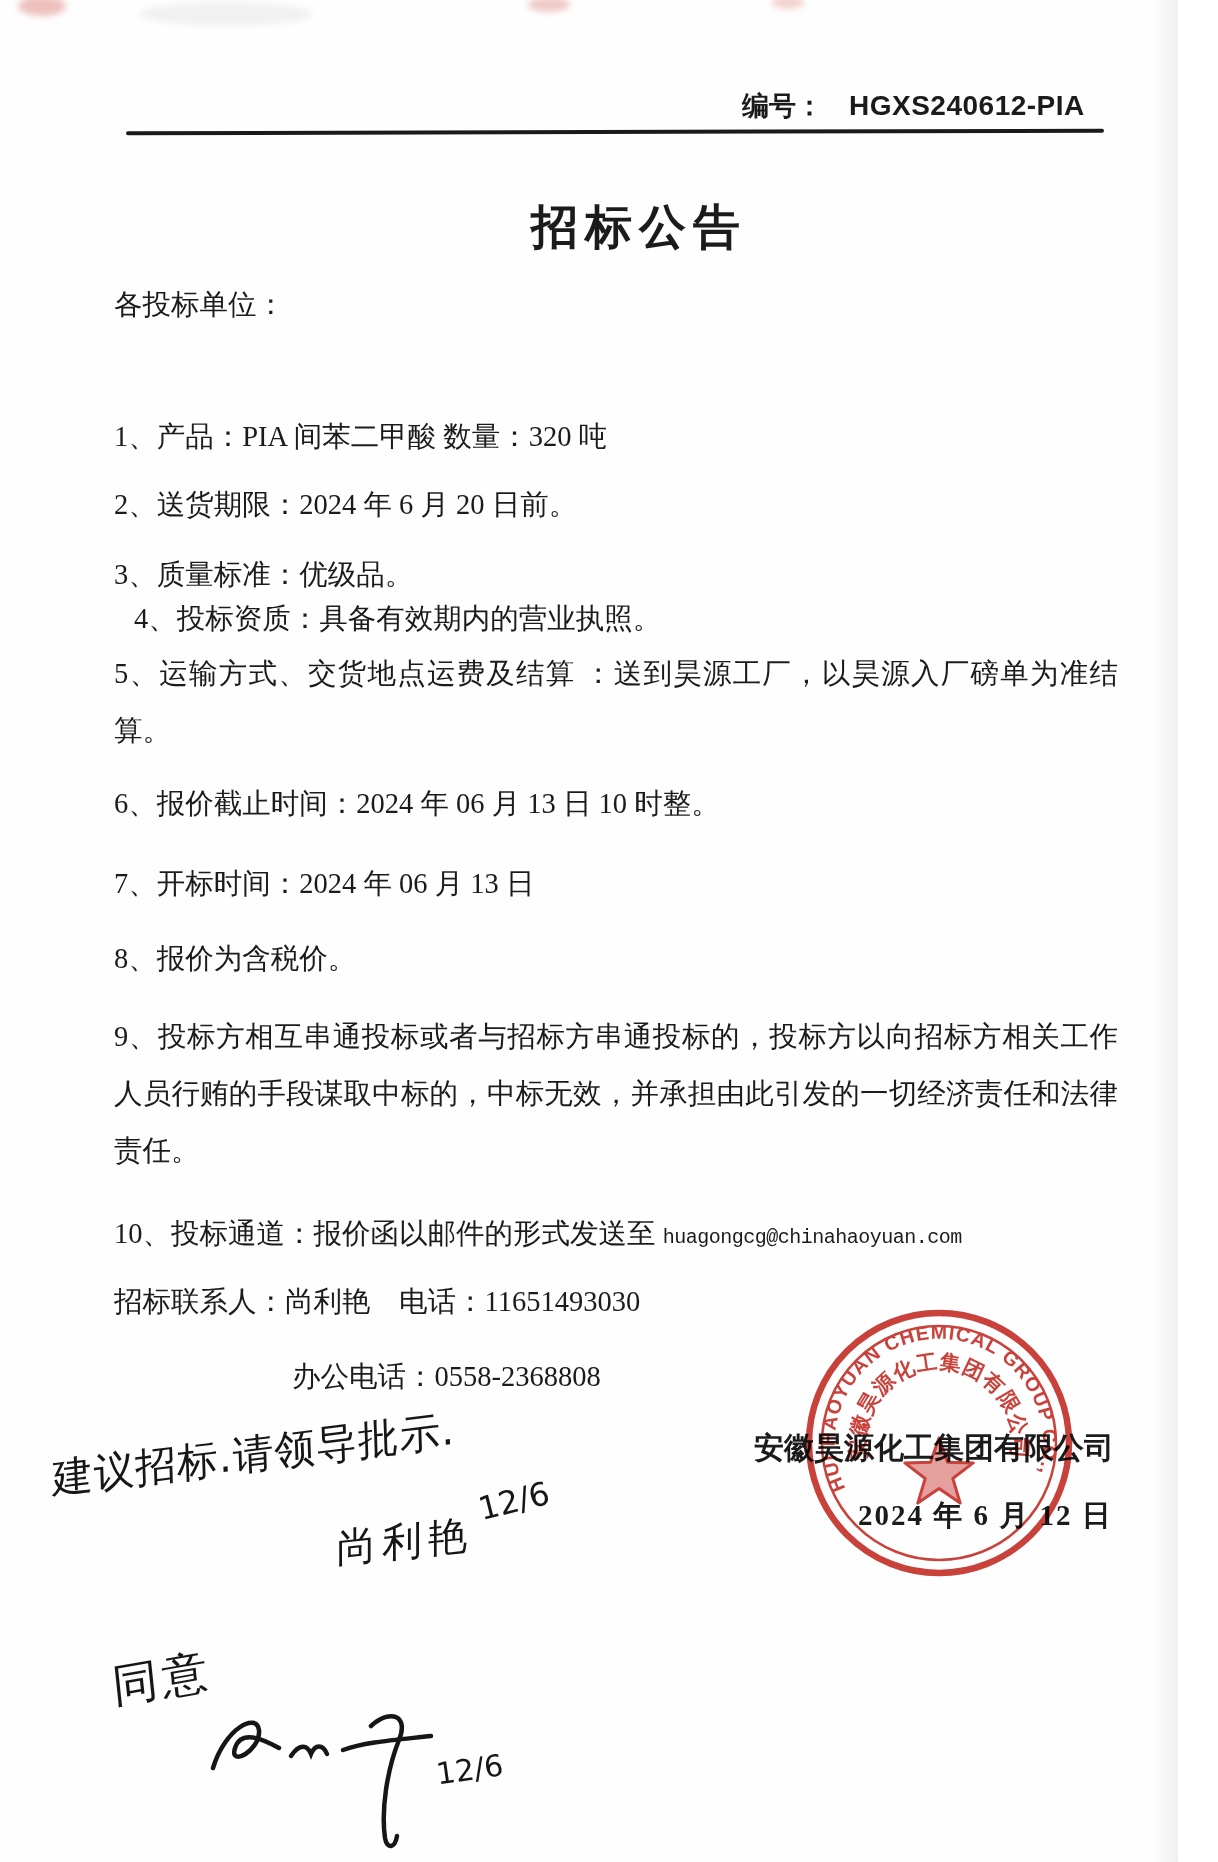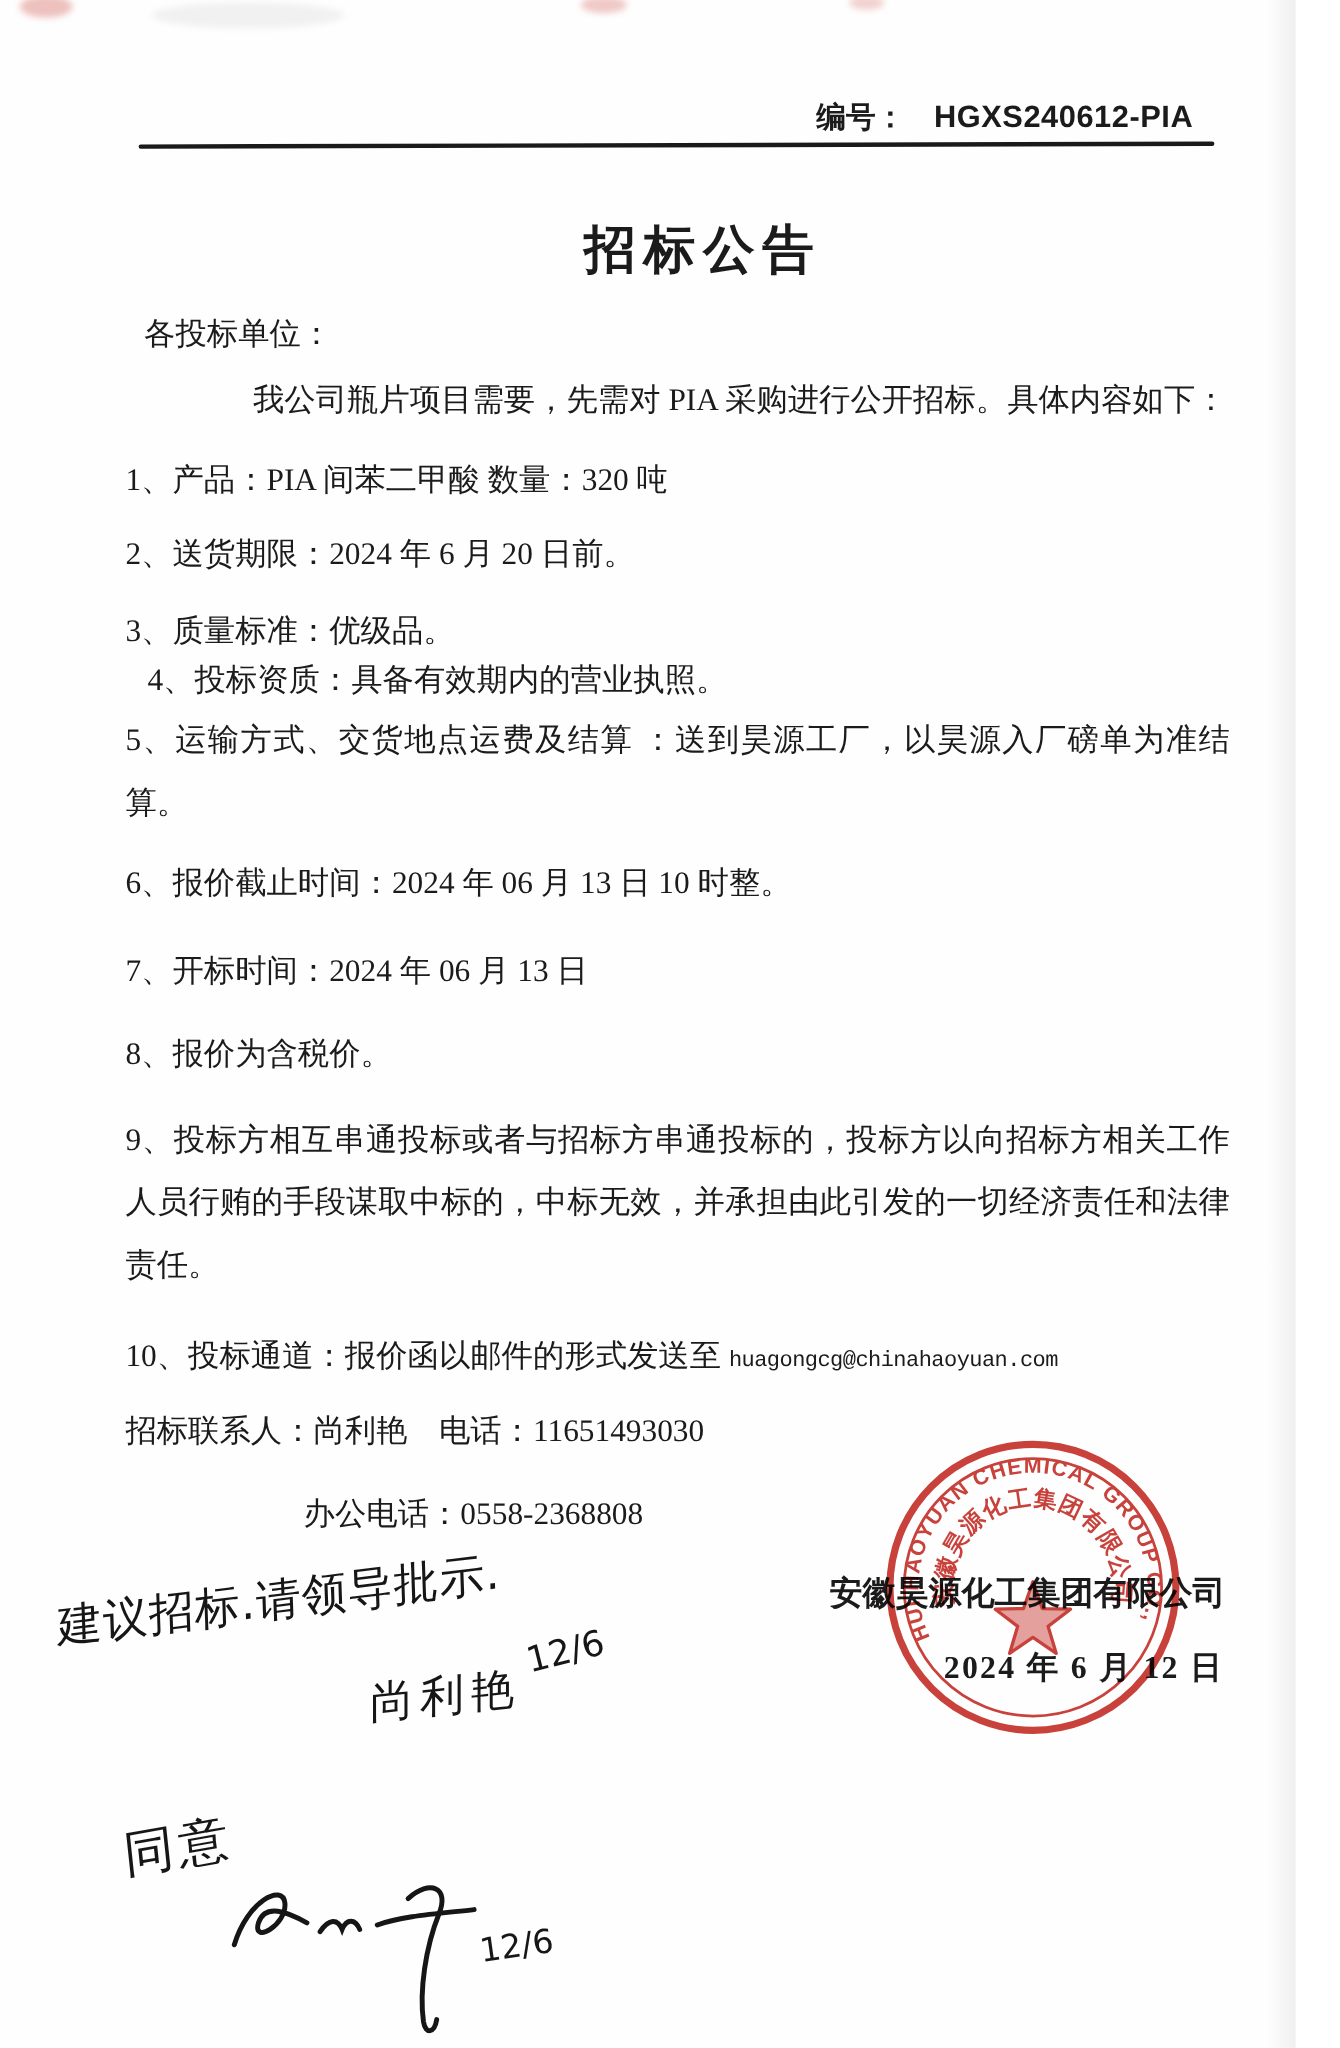--- a/index.html
+++ b/index.html
@@ -24,28 +24,28 @@
     font-weight:bold;font-size:27px;white-space:nowrap;}
   .doc-number .num{margin-left:26px;font-size:28px;letter-spacing:0.5px;}
   .header-rule{left:126px;top:130px;width:978px;height:4px;background:#1a1a1a;
     transform:rotate(-0.15deg);border-radius:2px;}
   
   .title{left:0;top:196px;width:1218px;margin:0;text-align:center;
     font-family:"Liberation Sans","DejaVu Sans",sans-serif;
     font-size:47px;font-weight:bold;letter-spacing:7px;padding-left:30px;}
   
   .bodyline{font-size:28.5px;line-height:38px;white-space:nowrap;}
-  .salutation{left:114px;top:286px;margin-left:17px;}
+  .salutation{left:114px;top:286px;}
   .intro{left:230px;top:346px;width:900px;white-space:normal;}
   .item{left:114px;width:1004px;font-size:28.5px;line-height:57px;
     text-align:justify;white-space:normal;}
   .email{font-family:"Liberation Mono","DejaVu Sans Mono",monospace;
     font-size:20px;letter-spacing:-0.5px;}
   .contact{left:114px;top:1283px;}
-  .office{left:276px;top:1358px;}
+  .office{left:292px;top:1358px;}
   
   .company{left:754px;top:1428px;font-size:30px;font-weight:600;white-space:nowrap;}
   .issue-date{left:858px;top:1496px;font-size:29px;font-weight:600;
     letter-spacing:2px;white-space:nowrap;}
   
   .stamp{left:800px;top:1304px;width:278px;height:278px;
     mix-blend-mode:multiply;opacity:0.93;}
   
   .hand{font-family:"DejaVu Sans","Liberation Sans",sans-serif;
     color:#161616;white-space:nowrap;}
@@ -72,21 +72,20 @@
   <div class="abs edge-shade"></div>
 
   <div class="abs doc-number">
     <span>编号：</span><span class="num">HGXS240612-PIA</span>
   </div>
   <div class="abs header-rule"></div>
 
   <h1 class="abs title">招标公告</h1>
 
   <div class="abs bodyline salutation">各投标单位：</div>
-  <div class="abs bodyline intro">我公司瓶片项目需要，先需对 PIA 采购进行公开招标。具体内容如下：</div>
 
   <div class="abs item" style="top:408px;">1、产品：PIA 间苯二甲酸 数量：320 吨</div>
   <div class="abs item" style="top:476px;">2、送货期限：2024 年 6 月 20 日前。</div>
   <div class="abs item" style="top:546px;">3、质量标准：优级品。</div>
   <div class="abs item" style="top:590px;margin-left:20px;">4、投标资质：具备有效期内的营业执照。</div>
   <div class="abs item" style="top:645px;">5、运输方式、交货地点运费及结算 ：送到昊源工厂，以昊源入厂磅单为准结算。</div>
   <div class="abs item" style="top:775px;">6、报价截止时间：2024 年 06 月 13 日 10 时整。</div>
   <div class="abs item" style="top:855px;">7、开标时间：2024 年 06 月 13 日</div>
   <div class="abs item" style="top:930px;">8、报价为含税价。</div>
   <div class="abs item" style="top:1008px;">9、投标方相互串通投标或者与招标方串通投标的，投标方以向招标方相关工作人员行贿的手段谋取中标的，中标无效，并承担由此引发的一切经济责任和法律责任。</div>

